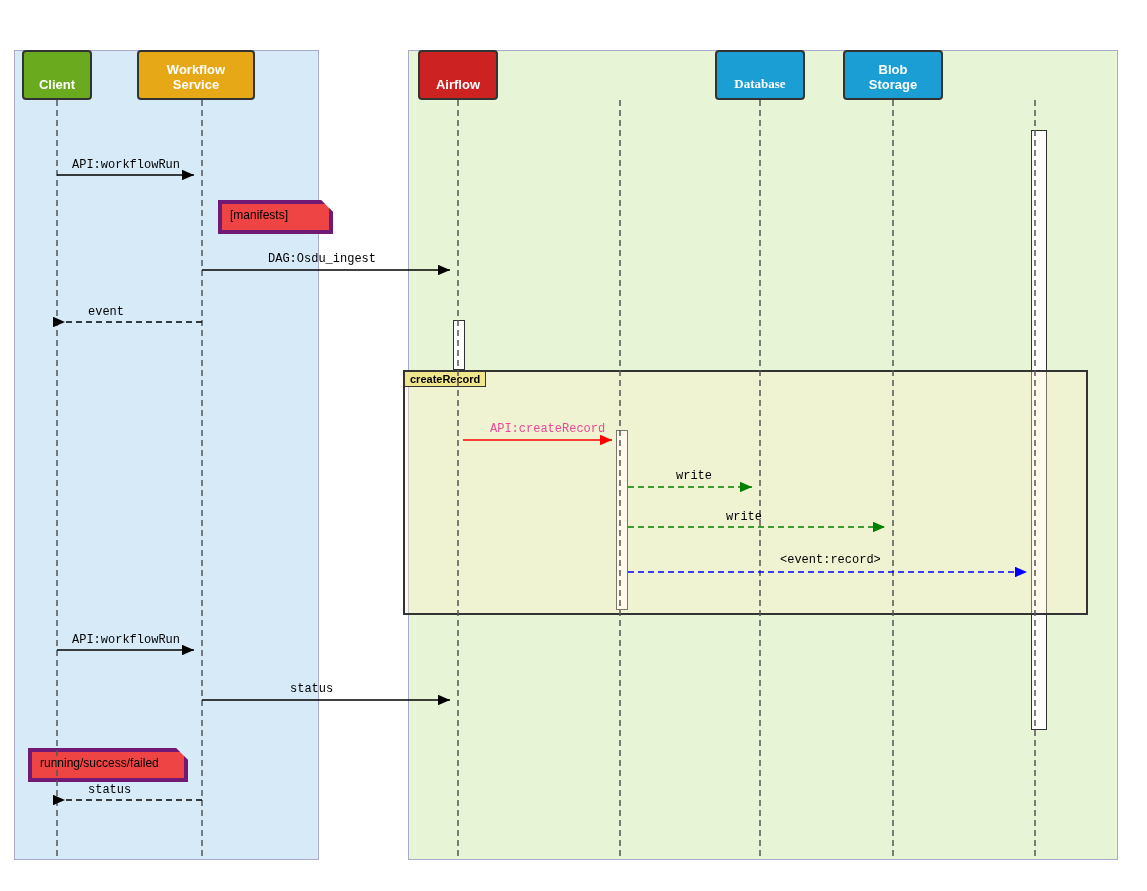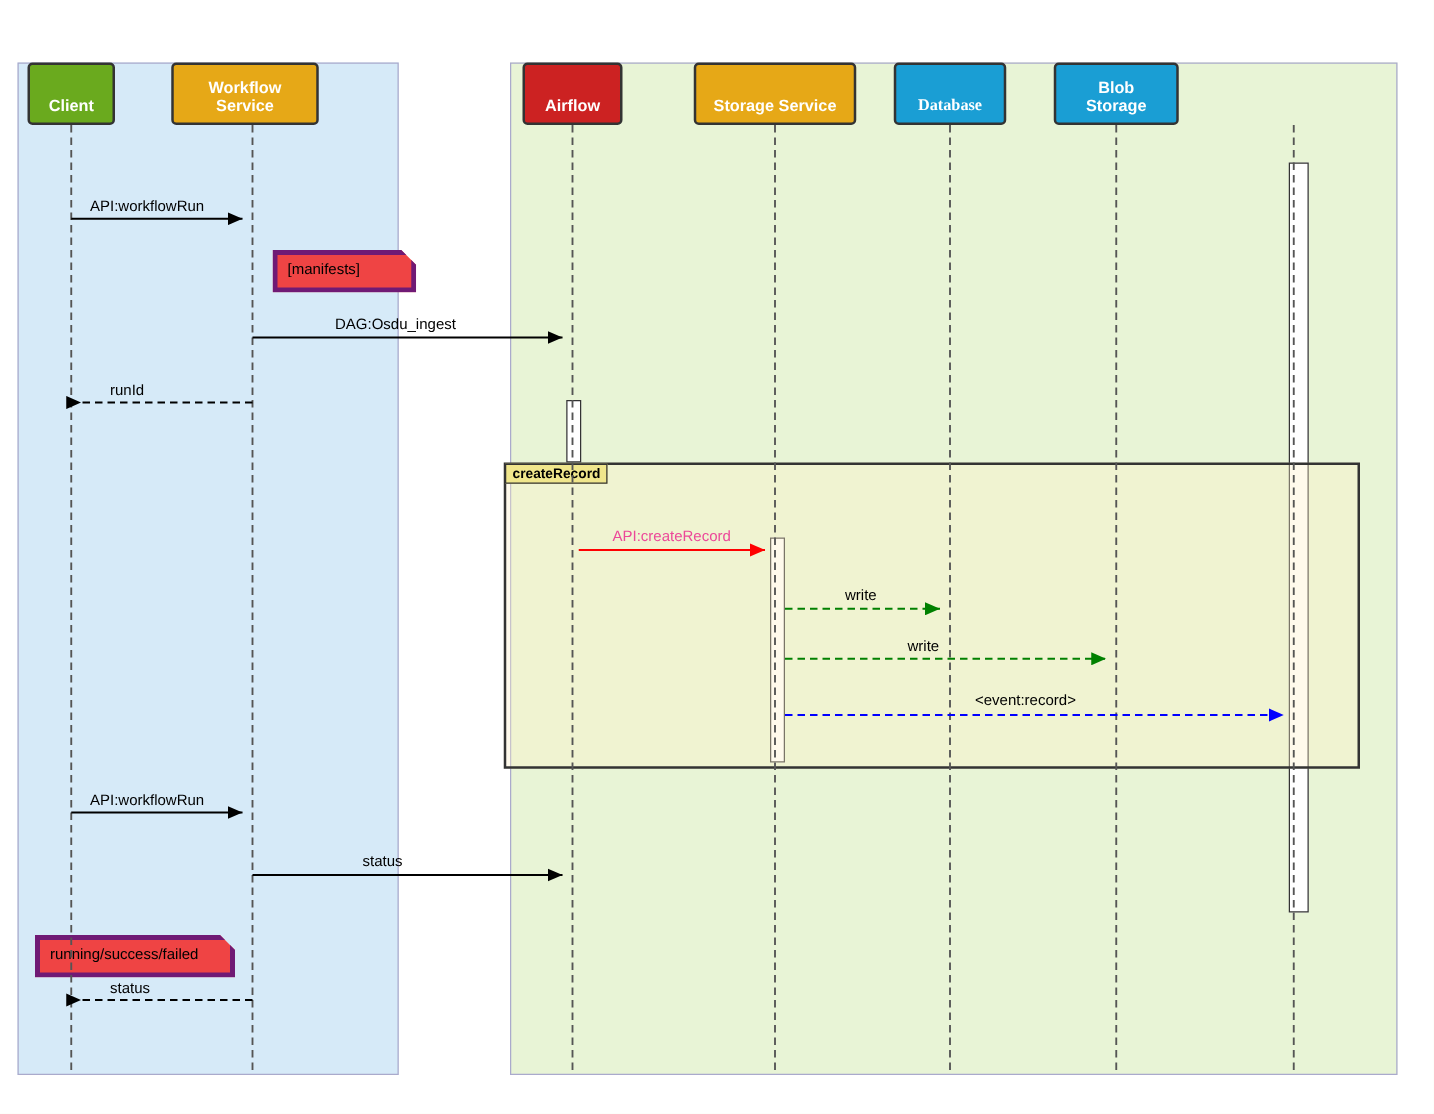--- a/index.html
+++ b/index.html
@@ -99,43 +99,41 @@
       top: 0; left: 0;
       width: 1147px;
       height: 891px;
       pointer-events: none;
     }
 
     .arrow-label {
       position: absolute;
       font-size: 12px;
       white-space: nowrap;
+      font-family: Liberation Mono, monospace;
     }
   </style>
 </head>
 <body>
 
 <div id="diagram">
 
 
   <div class="lifeline-bg" style="left:14px; top:50px; width:305px; height:810px;"></div>
 
   <div class="lifeline-bg lifeline-bg-right" style="left:408px; top:50px; width:710px; height:810px;"></div>
 
   <div class="actor-box actor-client" style="left:22px; top:50px; width:70px; height:50px;">
     <span>Client</span>
   </div>
   <div class="actor-box actor-workflow" style="left:137px; top:50px; width:118px; height:50px;">
     <span>Workflow Service</span>
   </div>
   <div class="actor-box actor-airflow" style="left:418px; top:50px; width:80px; height:50px;">
     <span>Airflow</span>
-  </div>
-  <div class="actor-box actor-storage" style="left:555px; top:50px; width:130px; height:50px;">
-    <span>Storage Service</span>
   </div>
   <div class="actor-box actor-database" style="left:715px; top:50px; width:90px; height:50px;">
     <span>Database</span>
   </div>
   <div class="actor-box actor-blob" style="left:843px; top:50px; width:100px; height:50px;">
     <span>Blob Storage</span>
   </div>
 
   <div class="activation" style="left:453px; top:320px; height:50px;"></div>
   <div class="activation" style="left:616px; top:430px; height:180px;"></div>
@@ -202,21 +200,21 @@
 
     <line x1="57" y1="650" x2="194" y2="650" stroke="black" stroke-width="1.5" marker-end="url(#arrowhead-black)"></line>
 
     <line x1="202" y1="700" x2="450" y2="700" stroke="black" stroke-width="1.5" marker-end="url(#arrowhead-black)"></line>
 
     <line x1="202" y1="800" x2="65" y2="800" stroke="black" stroke-width="1.5" stroke-dasharray="6,4" marker-end="url(#arrowhead-black-left)"></line>
   </svg>
 
   <div class="arrow-label" style="left:72px; top:158px;">API:workflowRun</div>
   <div class="arrow-label" style="left:268px; top:252px;">DAG:Osdu_ingest</div>
-  <div class="arrow-label" style="left:88px; top:305px;">runId</div>
+  <div class="arrow-label" style="left:88px; top:305px;">event</div>
   <div class="arrow-label" style="left:490px; top:422px; color:#ec4899;">API:createRecord</div>
   <div class="arrow-label" style="left:676px; top:469px;">write</div>
   <div class="arrow-label" style="left:726px; top:510px;">write</div>
   <div class="arrow-label" style="left:780px; top:553px;">&lt;event:record&gt;</div>
   <div class="arrow-label" style="left:72px; top:633px;">API:workflowRun</div>
   <div class="arrow-label" style="left:290px; top:682px;">status</div>
   <div class="arrow-label" style="left:88px; top:783px;">status</div>
 </div>
 
 </body></html>

